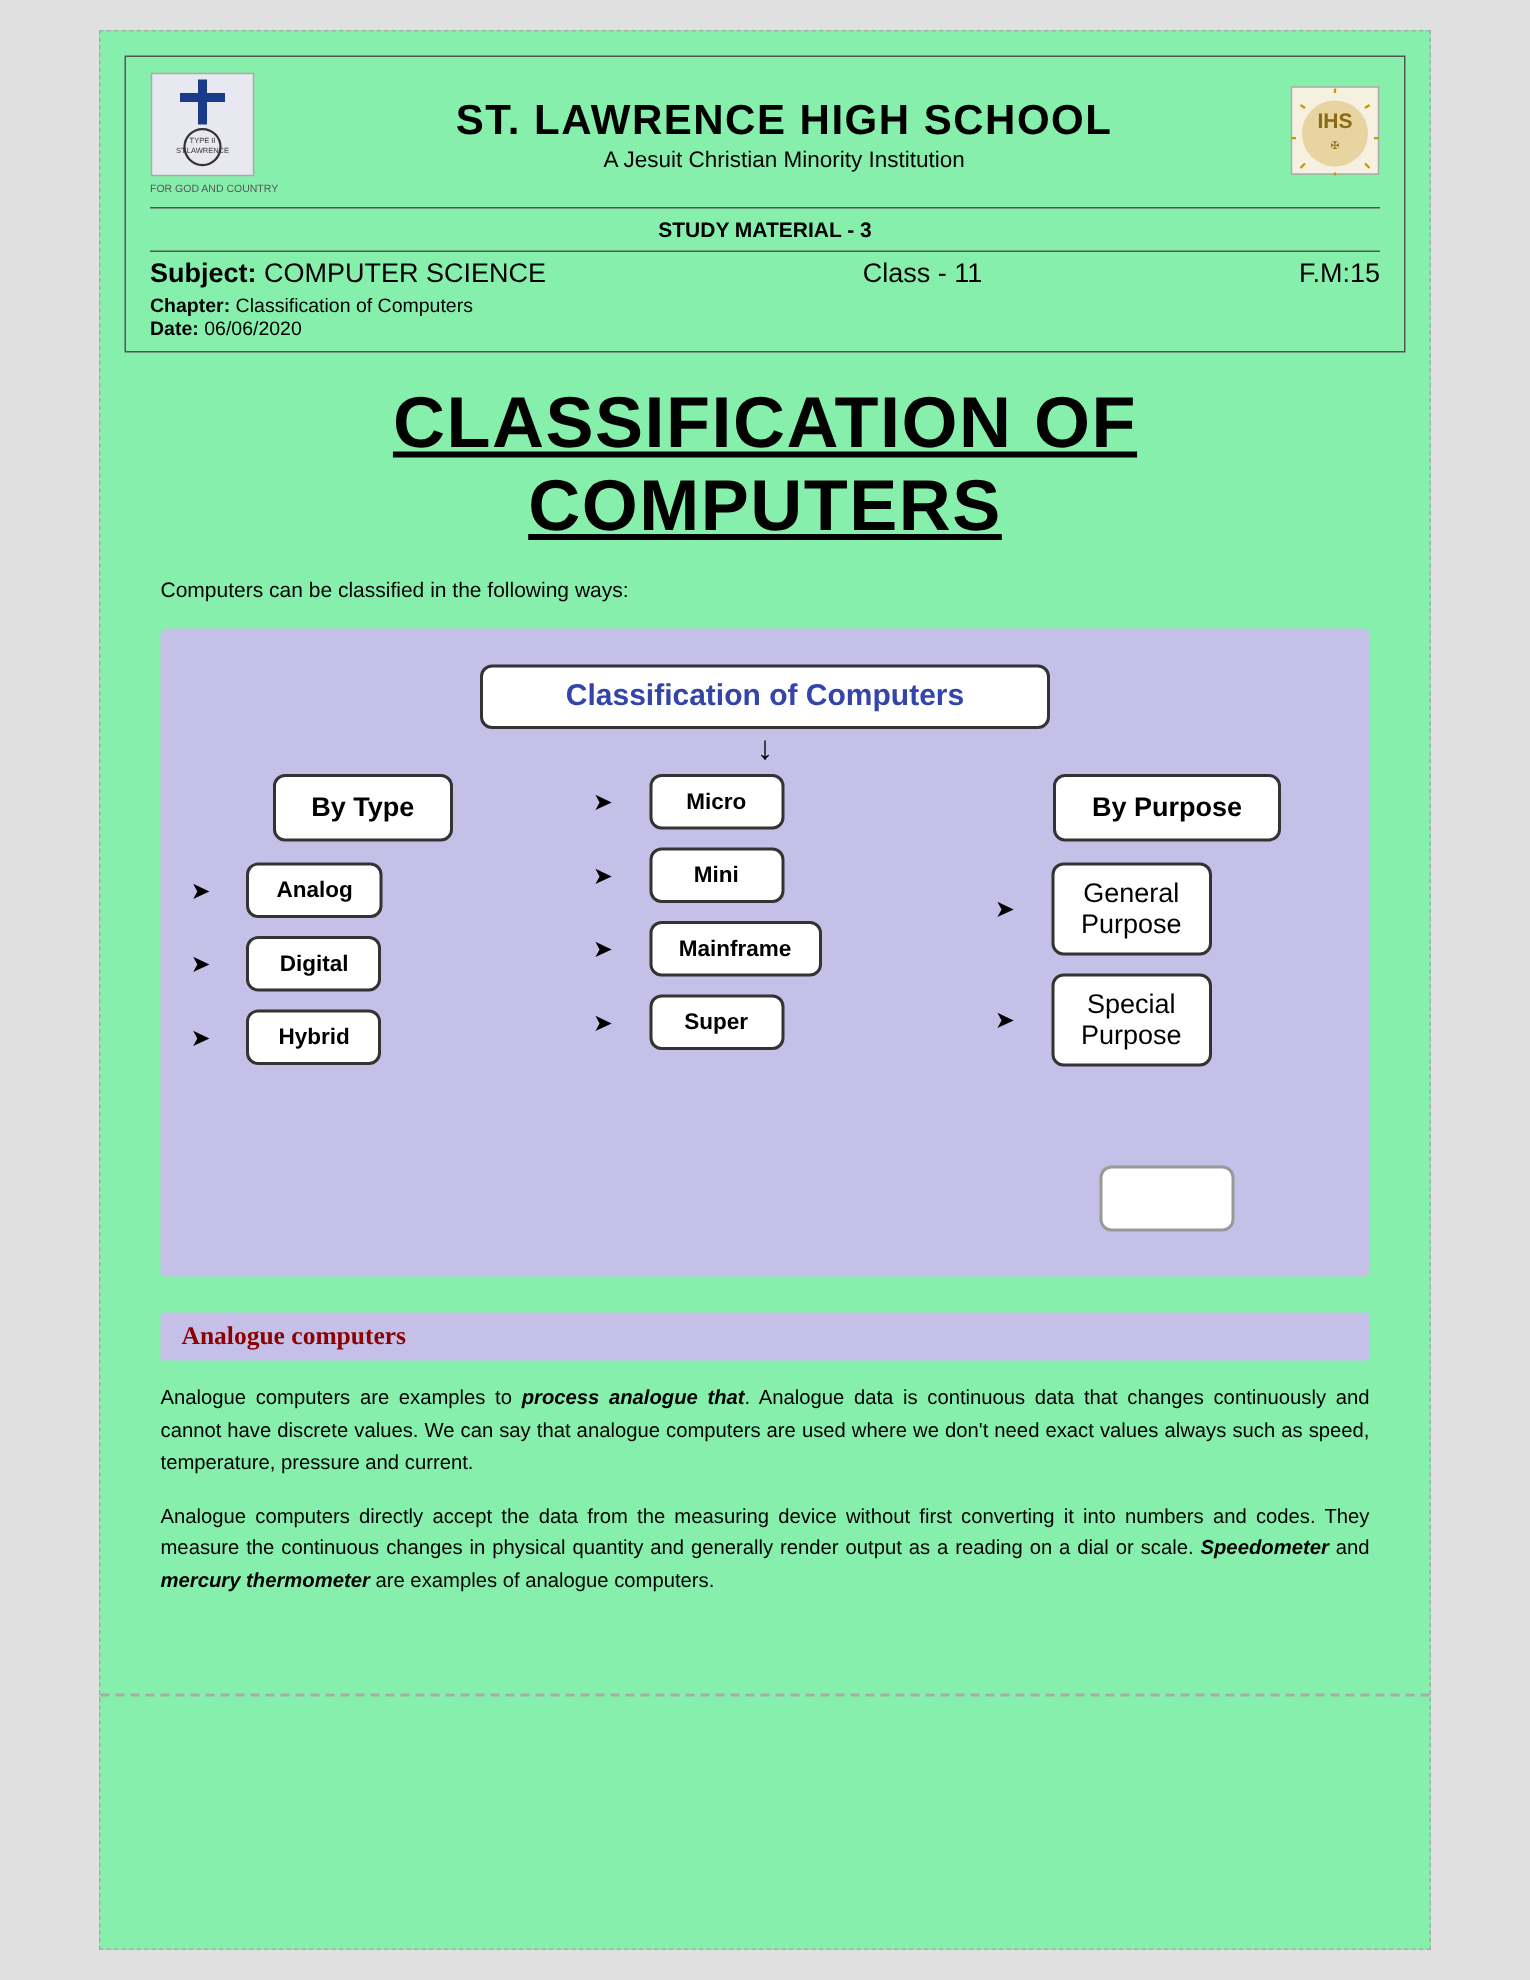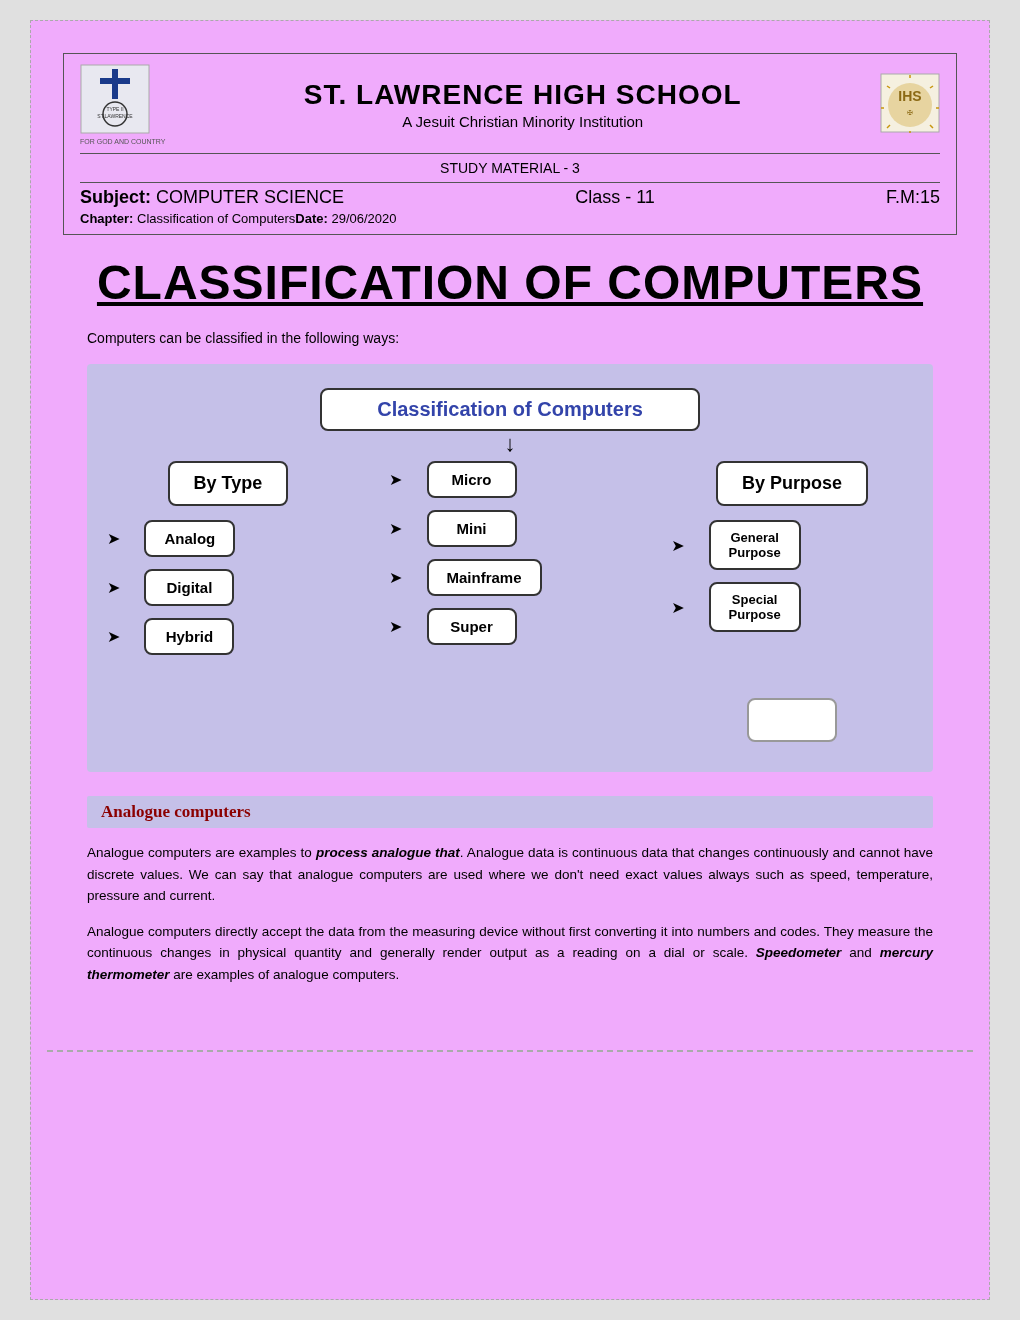--- a/index.html
+++ b/index.html
@@ -4,25 +4,25 @@
   <style>
     * { box-sizing: border-box; margin: 0; padding: 0; }
     body {
       background: #e0e0e0;
       font-family: Arial, sans-serif;
       display: flex;
       justify-content: center;
       padding: 20px;
     }
     .page {
-      background: #f0abfc;
-      width: 960px;
+      background: #86efac;
+      width: 888px;
       min-height: 1280px;
       border: 1px dashed #aaa;
-      padding: 16px;
+      padding: 0;
     }
     .header-box {
       border: 1px solid #555;
       margin: 16px 16px 0 16px;
       padding: 10px 16px 8px 16px;
     }
     .header-top {
       display: flex;
       align-items: center;
       justify-content: center;
@@ -37,38 +37,40 @@
       font-size: 28px;
       font-weight: bold;
       letter-spacing: 1px;
     }
     .school-subtitle {
       font-size: 15px;
       margin-top: 2px;
     }
     .study-material {
       text-align: center;
-      font-weight: normal;
+      font-weight: bold;
       font-size: 14px;
       margin-top: 8px;
       border-top: 1px solid #555;
       padding-top: 6px;
     }
     .subject-row {
       display: flex;
       justify-content: space-between;
       font-size: 18px;
       margin-top: 6px;
       border-top: 1px solid #555;
       padding-top: 4px;
     }
     .chapter-row {
       display: flex;
+      justify-content: space-between;
       font-size: 13px;
       margin-top: 3px;
+      flex-direction: column;
     }
     .main-content {
       padding: 20px 40px;
     }
     .page-title {
       font-size: 48px;
       font-weight: bold;
       text-align: center;
       text-decoration: underline;
       margin-bottom: 20px;
@@ -145,22 +147,22 @@
       border-radius: 8px;
       background: white;
       font-size: 15px;
       font-weight: bold;
       padding: 8px 18px;
       text-align: center;
       min-width: 90px;
       margin-left: 18px;
     }
     .diag-item-box.small-text {
-      font-size: 13px;
-      font-weight: bold;
+      font-size: 18px;
+      font-weight: normal;
     }
     
     .section-heading {
       background: #c5c0e8;
       padding: 6px 14px;
       font-size: 17px;
       font-weight: bold;
       color: #8B0000;
       border-radius: 2px;
       margin-bottom: 14px;
@@ -237,21 +239,21 @@
     <div class="study-material">STUDY MATERIAL - 3</div>
 
     <div class="subject-row">
       <span><strong>Subject:</strong> <span>COMPUTER SCIENCE</span></span>
       <span>Class - 11</span>
       <span>F.M:15</span>
     </div>
 
     <div class="chapter-row">
       <span><strong>Chapter:</strong> <span>Classification of Computers</span></span>
-      <span><strong>Date:</strong> <span>29/06/2020</span></span>
+      <span><strong>Date:</strong> <span>06/06/2020</span></span>
     </div>
   </div>
 
   <div class="main-content">
 
     <div class="page-title">CLASSIFICATION OF COMPUTERS</div>
 
     <div class="intro-text">Computers can be classified in the following ways:</div>
 
     <div class="diagram-container">

